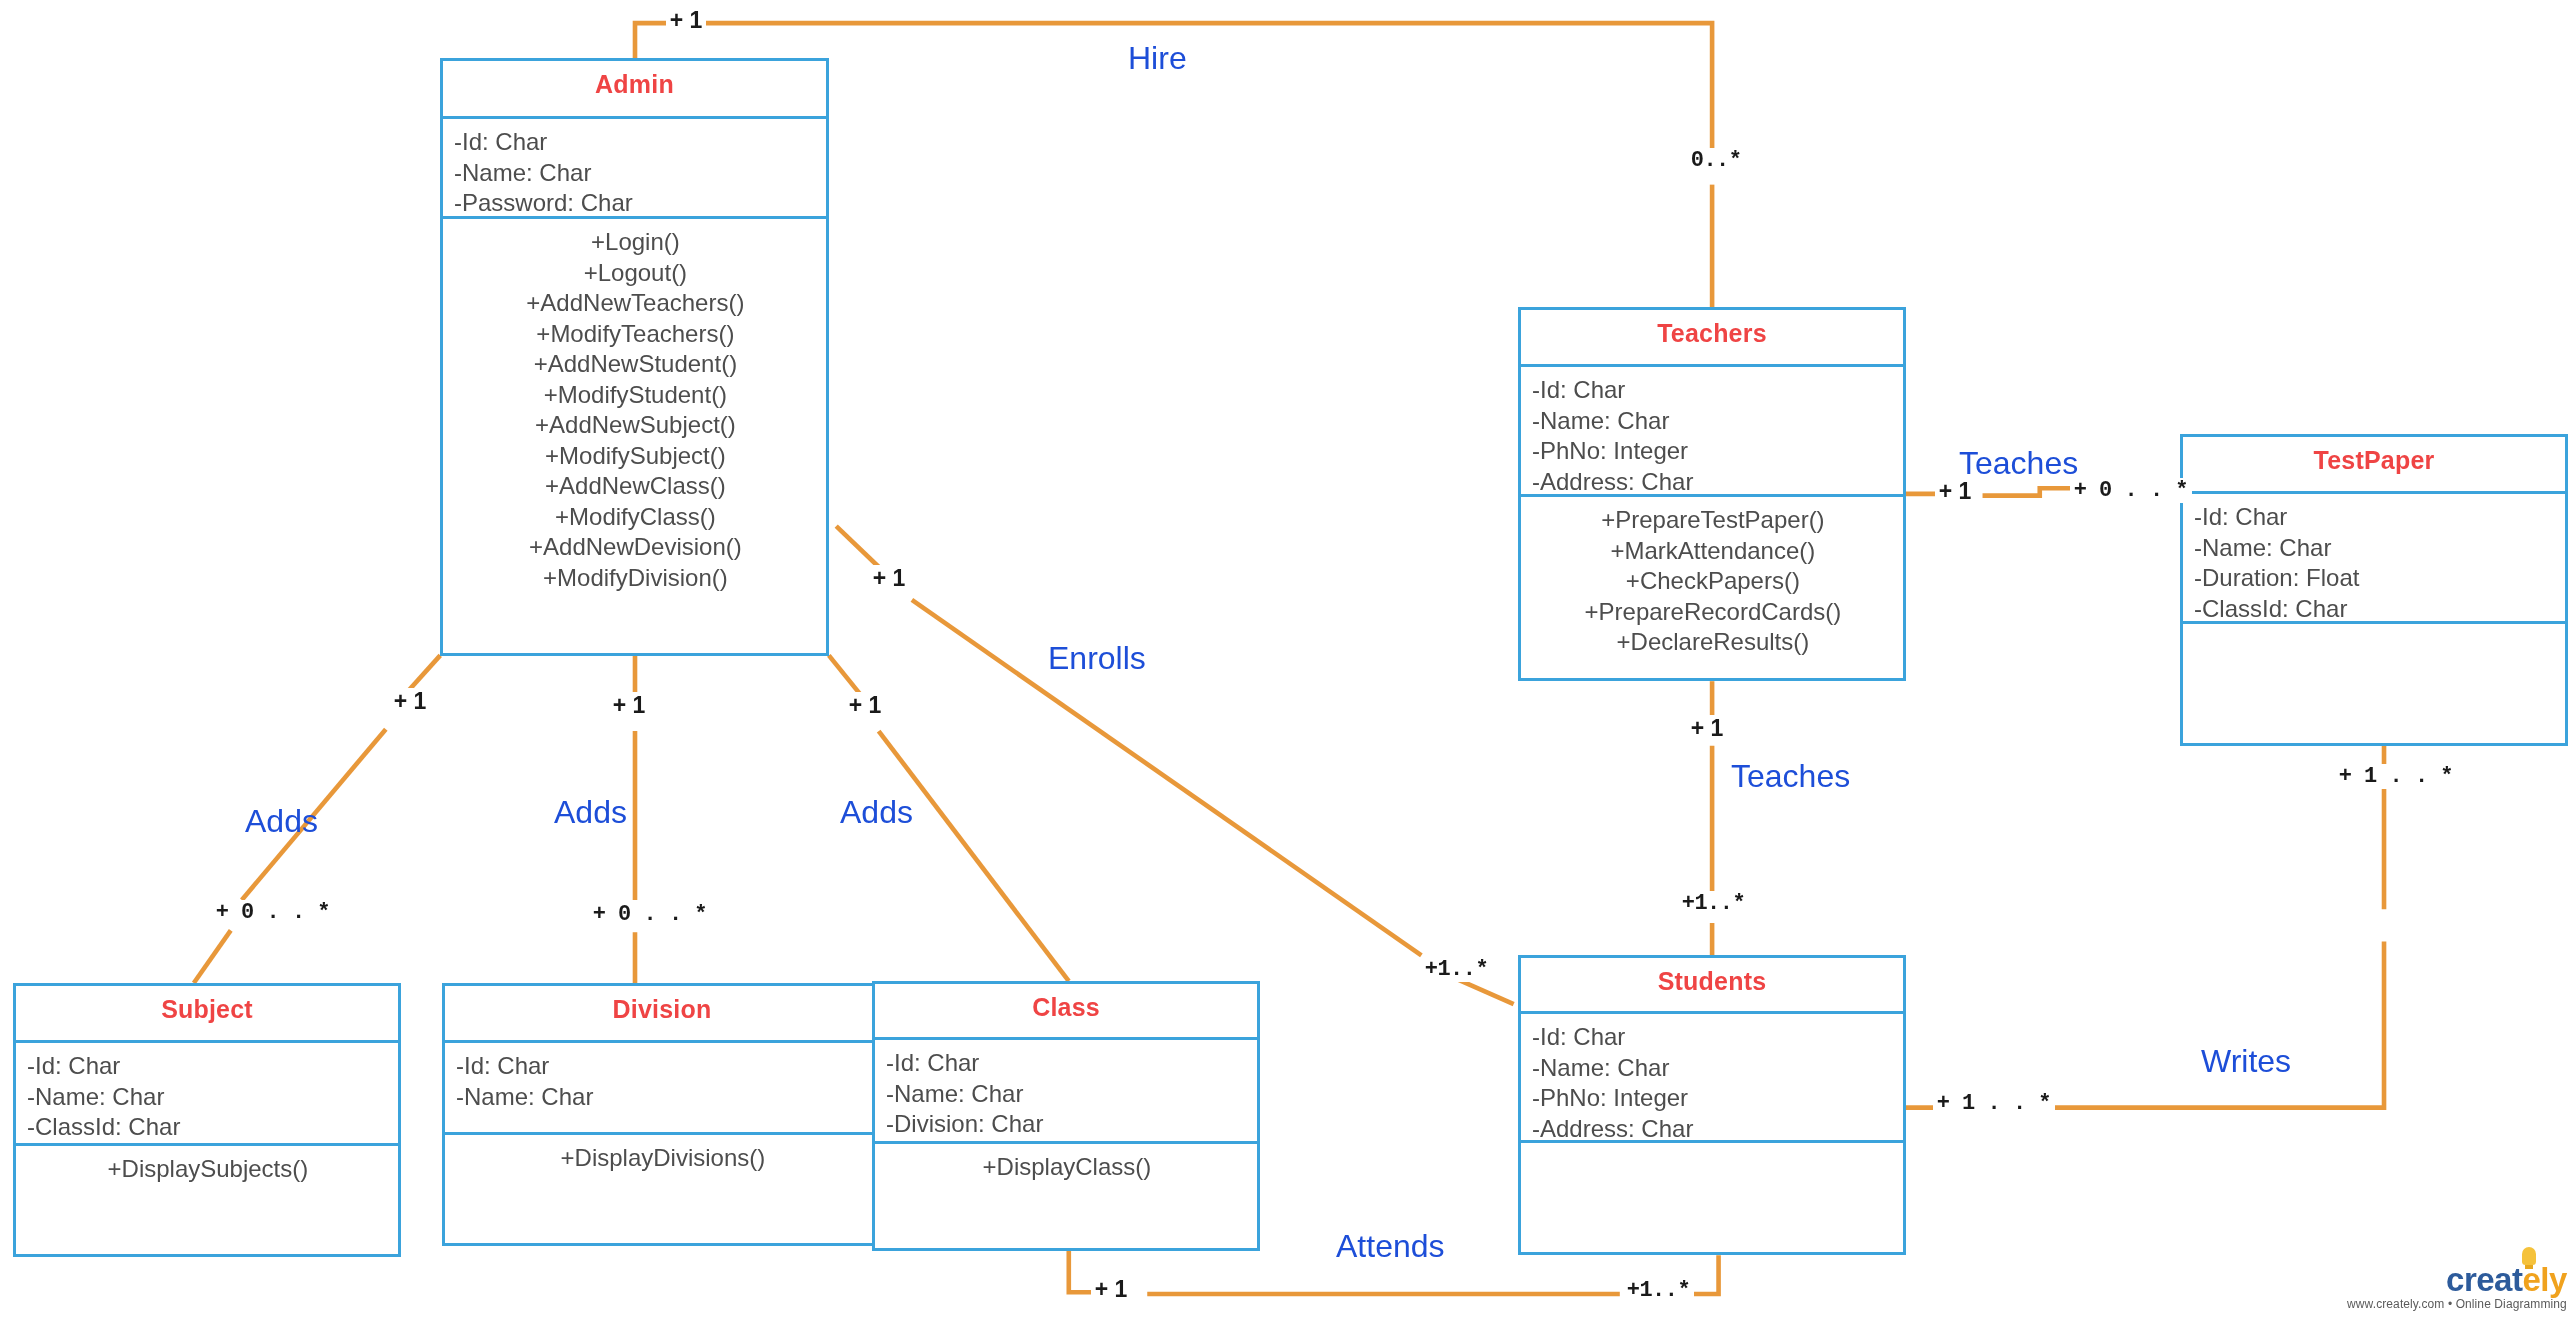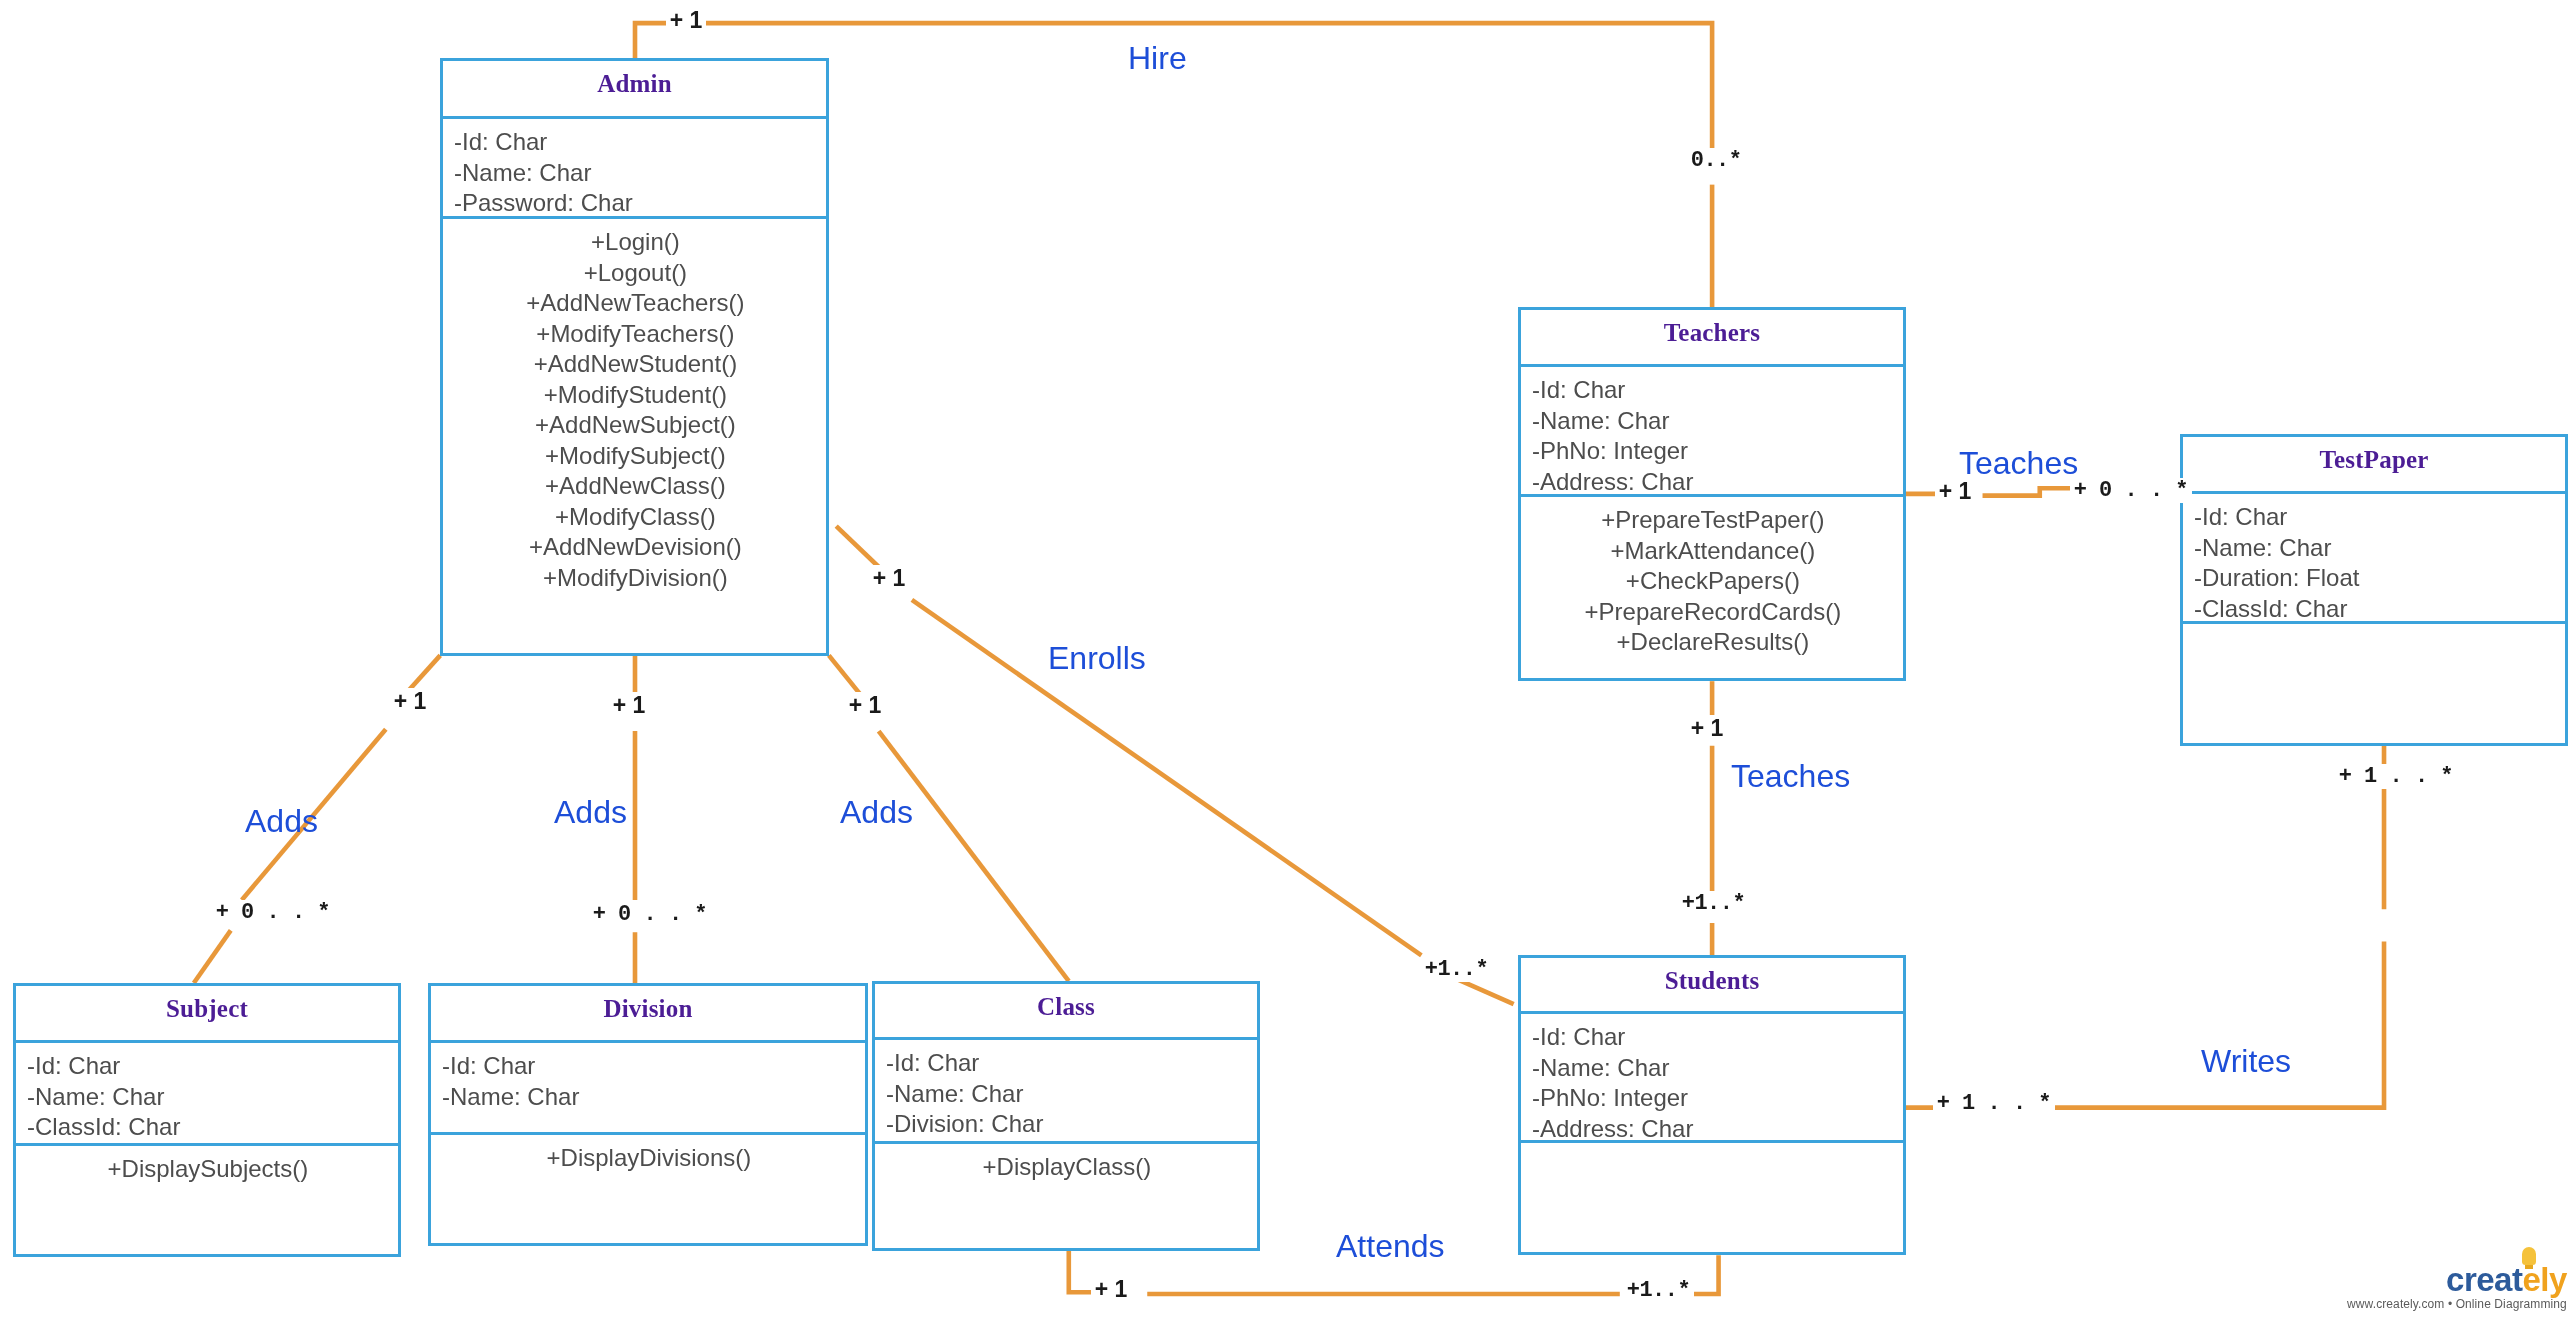--- a/index.html
+++ b/index.html
@@ -34,25 +34,24 @@
     box-sizing: border-box;
     background: #ffffff;
     border: 3.7px solid #3ba3dc;
     z-index: 5;
   }
   .uml-name {
     box-sizing: border-box;
     border-bottom: 3.7px solid #3ba3dc;
     text-align: center;
     font-weight: bold;
-    color: #4c1d95;
+    color: #ef4444;
     font-size: 25px;
     letter-spacing: 0.2px;
     padding-top: 9.2px;
-    font-family: Liberation Serif, serif;
   }
   .uml-attrs {
     box-sizing: border-box;
     border-bottom: 3.7px solid #3ba3dc;
     padding: 8.3px 9.2px 9.2px 11px;
   }
   .uml-ops {
     box-sizing: border-box;
     padding: 8.3px 9.2px 9.2px 11px;
     text-align: center;
@@ -243,21 +242,21 @@
     <div class="uml-attrs" style="height:103px;">
       <div class="uml-line">-Id: Char</div>
       <div class="uml-line">-Name: Char</div>
       <div class="uml-line">-ClassId: Char</div>
     </div>
     <div class="uml-ops">
       <div class="uml-line">+DisplaySubjects()</div>
     </div>
   </div>
 
-  <div class="uml-class" style="left:428px; top:983px; width:440px; height:263px;">
+  <div class="uml-class" style="left:442px; top:983px; width:440px; height:263px;">
     <div class="uml-name" style="height:57px;">Division</div>
     <div class="uml-attrs" style="height:92px;">
       <div class="uml-line">-Id: Char</div>
       <div class="uml-line">-Name: Char</div>
     </div>
     <div class="uml-ops">
       <div class="uml-line">+DisplayDivisions()</div>
     </div>
   </div>
 

